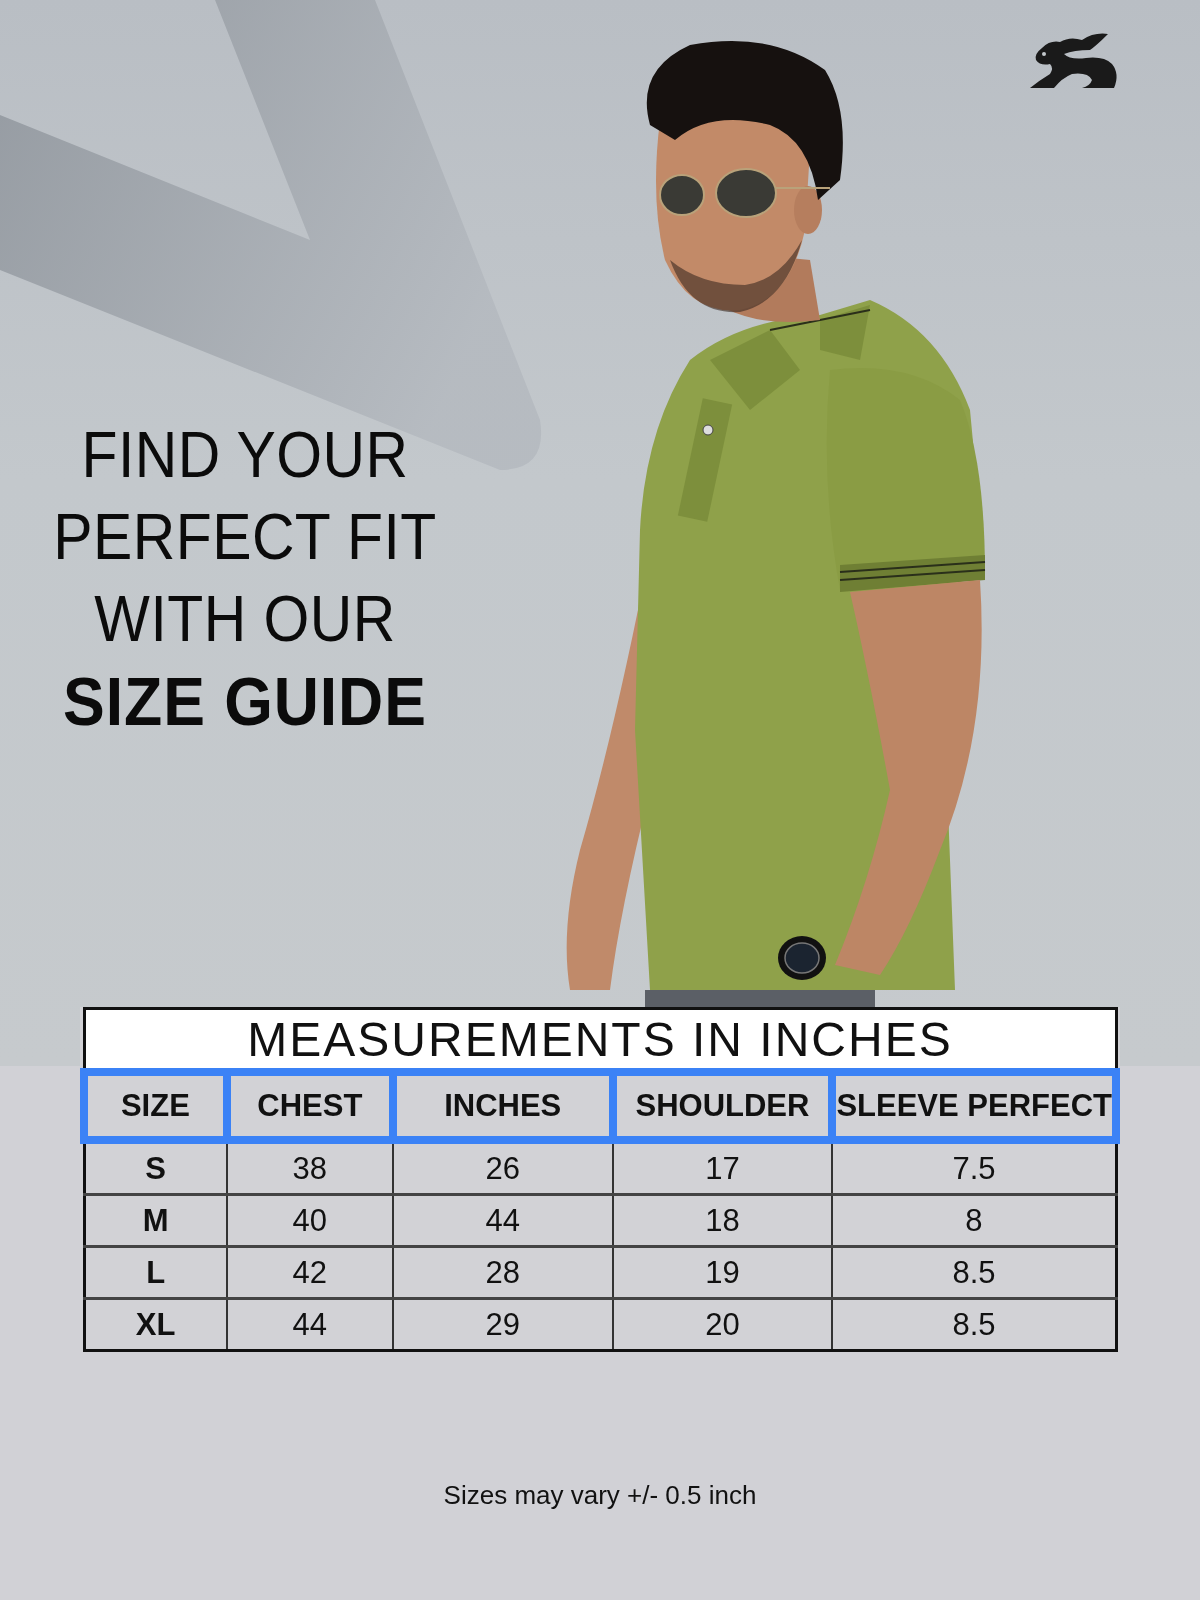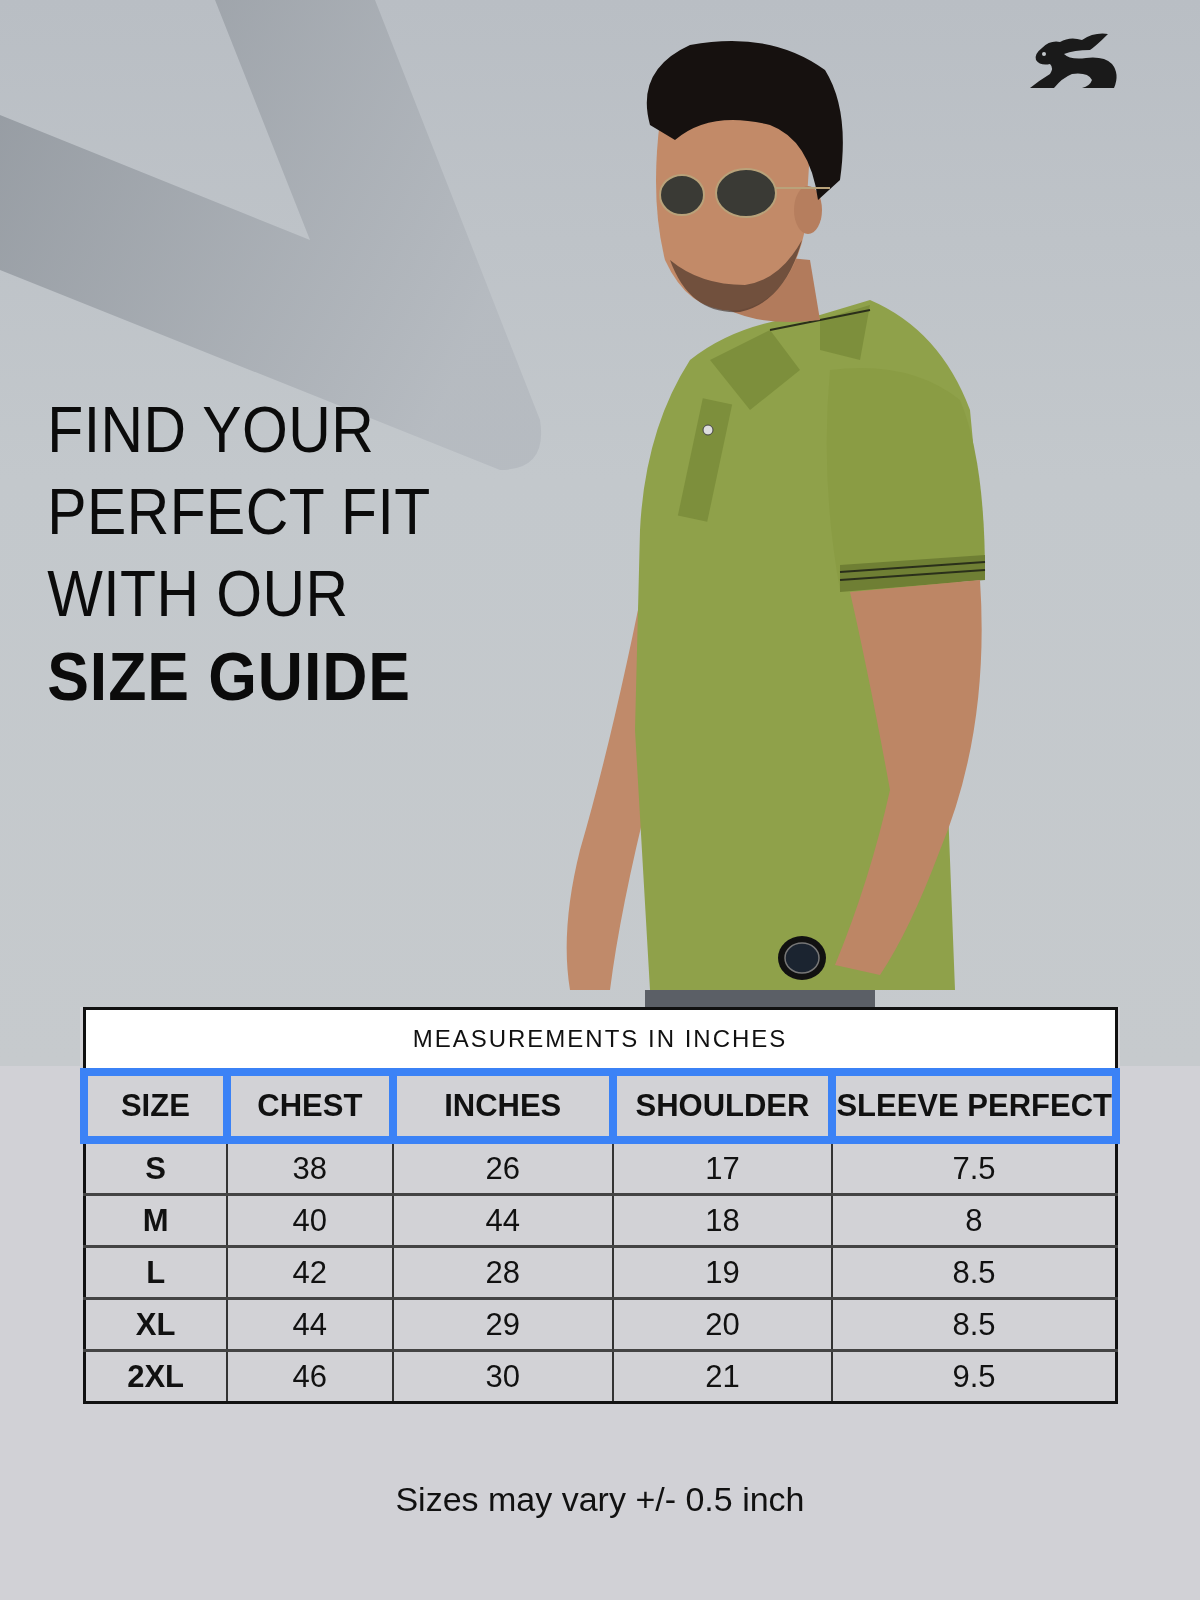--- a/index.html
+++ b/index.html
@@ -2,36 +2,36 @@
 <html><head>
 <meta charset="utf-8">
 <style>
   html, body { margin:0; padding:0; }
   body { width:1200px; height:1600px; position:relative; overflow:hidden;
          background:#d1d1d6; font-family:"Liberation Sans", sans-serif; color:#111; }
   .hero { position:absolute; left:0; top:0; width:1200px; height:1066px;
           background:linear-gradient(180deg,#b9bec4 0%,#c3c8cc 45%,#c6cacd 100%); overflow:hidden; }
   .bottom-band { position:absolute; left:0; top:1066px; width:1200px; height:534px; background:#d1d1d6; }
   .deco-svg { position:absolute; left:0; top:0; }
-  .headline { position:absolute; left:30px; top:389px; width:430px; }
+  .headline { position:absolute; left:30px; top:414px; width:430px; text-align:center; }
   .headline .line { display:block; font-size:64px; line-height:82px; font-weight:400; color:#0b0b0b;
                     letter-spacing:0.5px; transform:scaleX(0.92); transform-origin:center; white-space:nowrap; }
   .headline .line.bold { font-weight:700; font-size:68px; letter-spacing:1px; }
   .logo { position:absolute; left:1024px; top:28px; width:96px; height:66px; }
   .figure-svg { position:absolute; left:540px; top:30px; }
   .size-table { position:absolute; left:80px; top:1007px; width:1040px; border-collapse:collapse;
                 background:#d2d2d6; border:3px solid #111; font-family:"Liberation Sans", sans-serif; }
-  .size-table th.caption { background:#ffffff; height:58px; font-weight:400; font-size:24px;
+  .size-table th.caption { background:#ffffff; height:58px; font-weight:400; font-size:48px;
                 letter-spacing:2px; border-bottom:3px solid #444; padding:0; }
   .size-table th.col { height:60px; font-size:31px; font-weight:700; border:8px solid #3b82f6; padding:0;
                 white-space:nowrap; }
   .size-table td { height:49px; font-size:31px; text-align:center; border:2px solid #333; padding:0; }
   .size-table td.size-cell { font-weight:700; }
   .size-table tr.data-row { border-top:3px solid #444; }
-  .note { position:absolute; left:0; top:1480px; width:1200px; text-align:center; font-size:34px; color:#111; }
+  .note { position:absolute; left:0; top:1480px; width:1200px; text-align:center; font-size:26px; color:#111; }
 </style>
 </head>
 <body>
 
 <div class="hero">
   <svg class="deco-svg" width="1200" height="1066">
     <defs>
       <linearGradient id="chev" x1="0" y1="0" x2="1" y2="0.4">
         <stop offset="0" stop-color="#8e949b"></stop>
         <stop offset="1" stop-color="#b4b9bf"></stop>
@@ -129,23 +129,16 @@
       <td>19</td>
       <td>8.5</td>
     </tr>
     <tr class="data-row">
       <td class="size-cell">XL</td>
       <td>44</td>
       <td>29</td>
       <td>20</td>
       <td>8.5</td>
     </tr>
-    <tr class="data-row">
-      <td class="size-cell">2XL</td>
-      <td>46</td>
-      <td>30</td>
-      <td>21</td>
-      <td>9.5</td>
-    </tr>
   </tbody>
 </table>
 
 <div class="note">Sizes may vary +/- 0.5 inch</div>
 
 </body></html>

